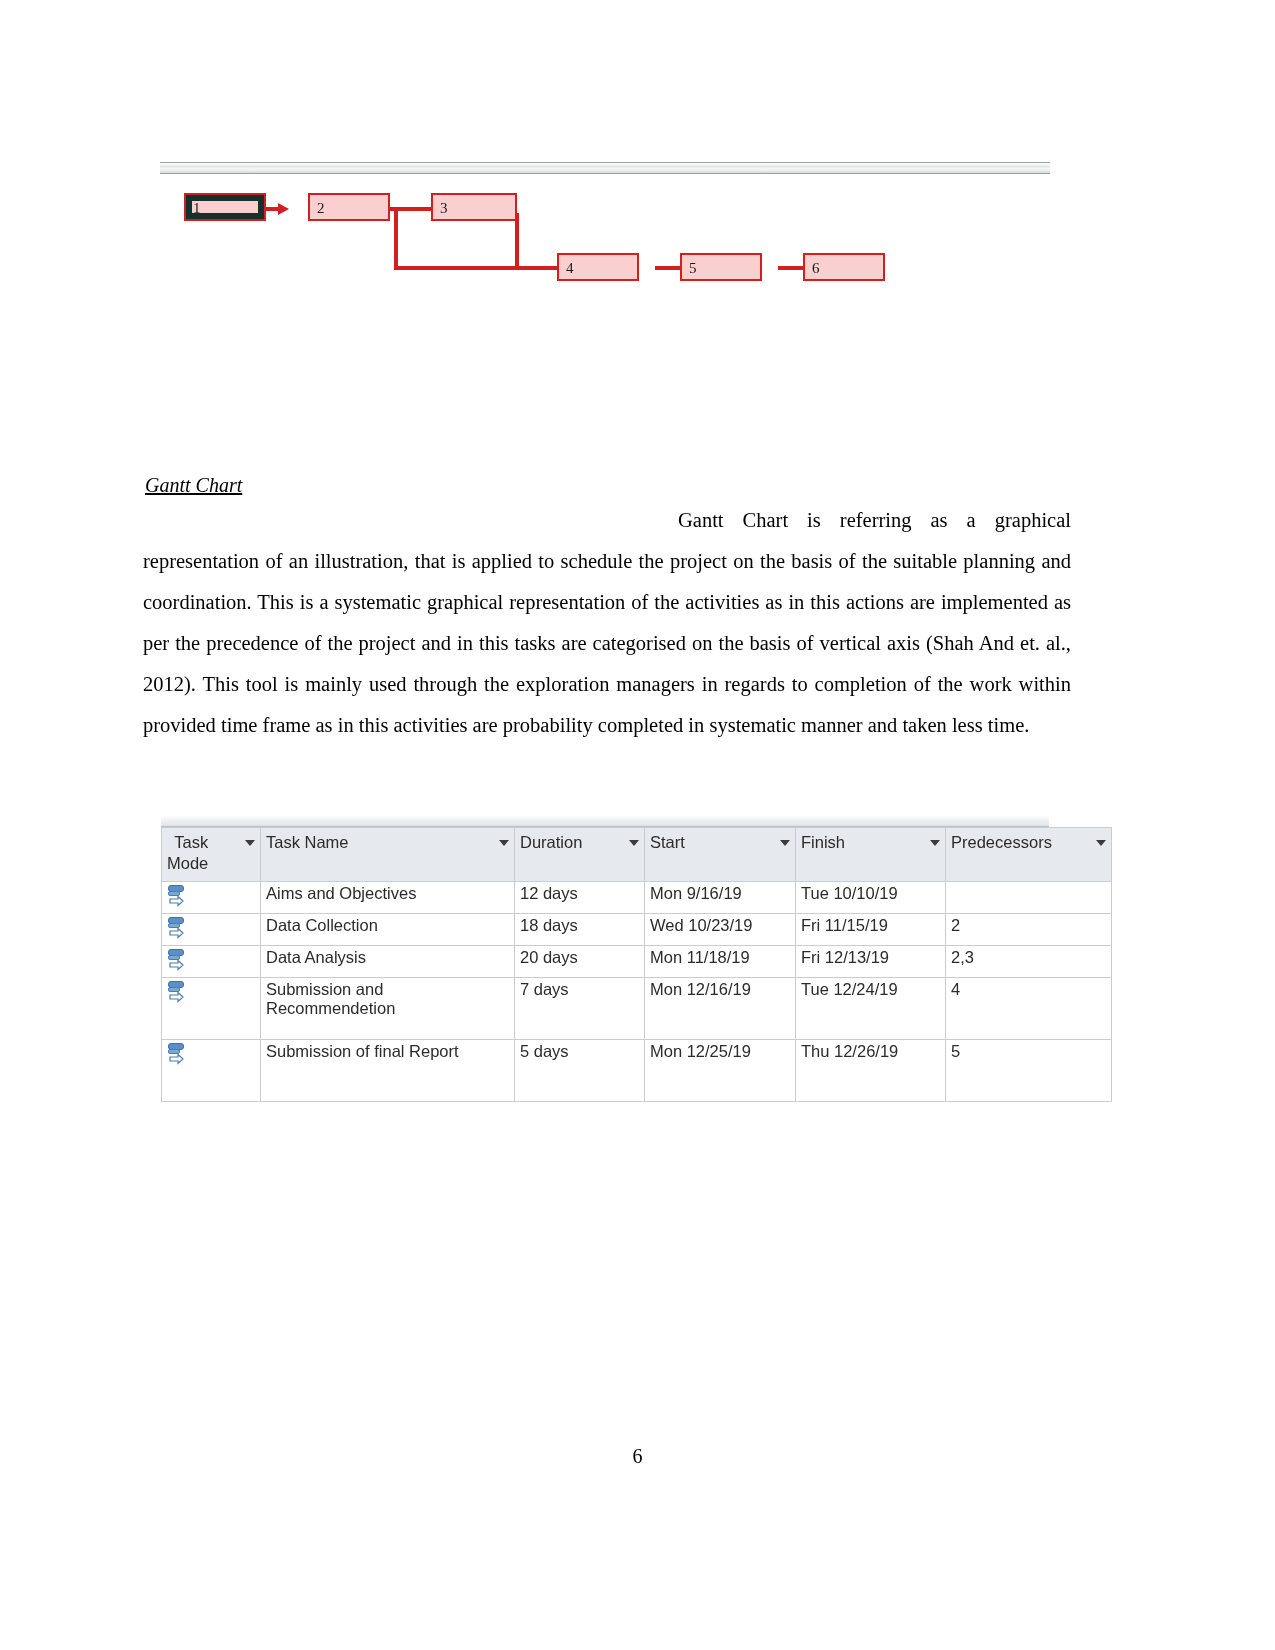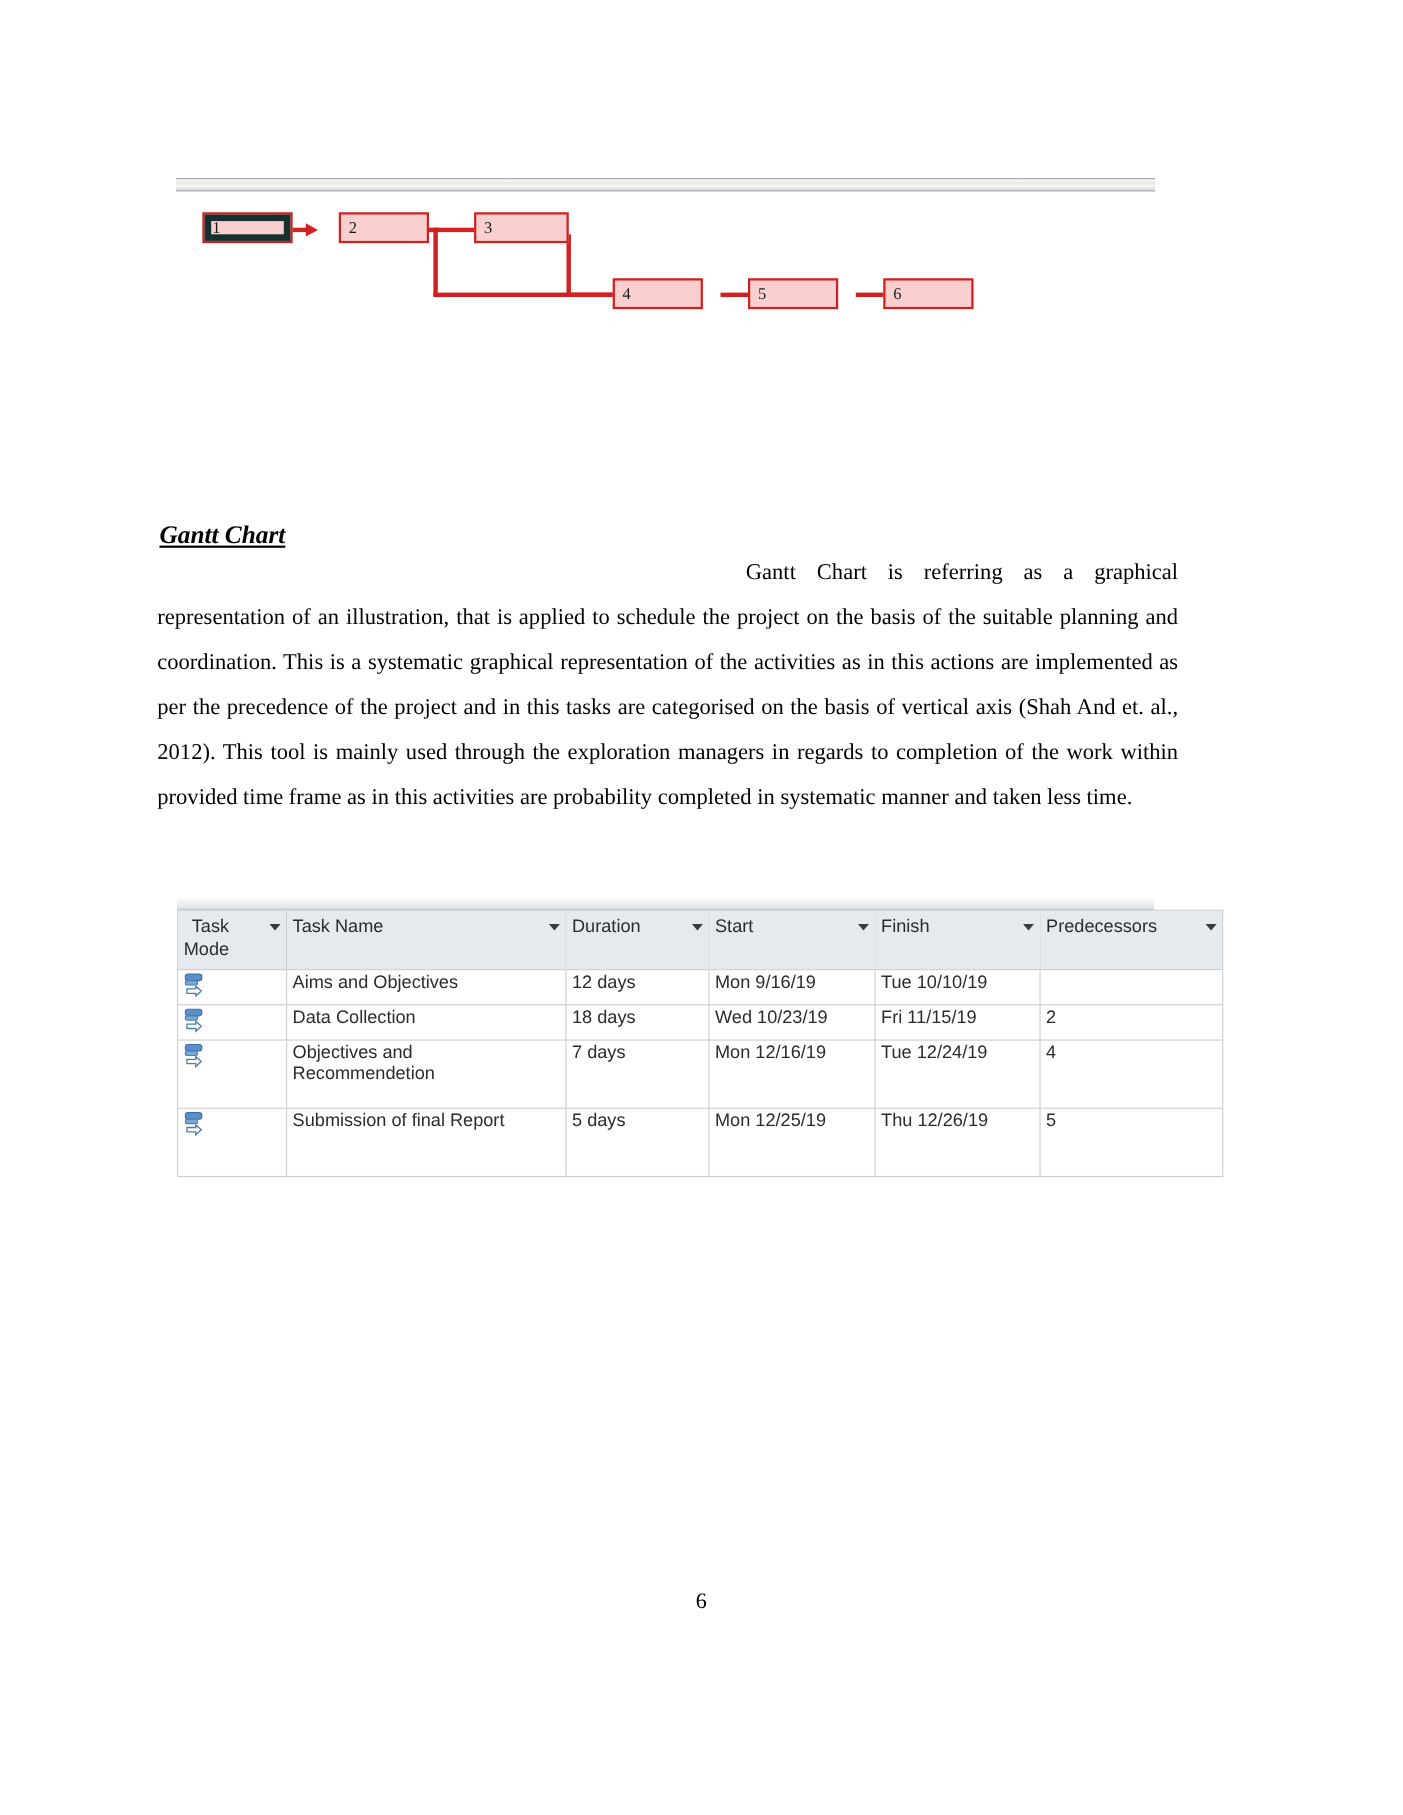--- a/index.html
+++ b/index.html
@@ -62,22 +62,22 @@
     border-top: 6px solid transparent;
     border-bottom: 6px solid transparent;
     border-left: 11px solid #d21f1f;
   }
 
   
   .heading {
     position: absolute;
     left: 145px;
     top: 474px;
-    font-size: 23px;
-    font-weight: bold;
+    font-size: 20px;
+    font-weight: normal;
     font-style: italic;
     text-decoration: underline;
     font-family: "Liberation Serif", serif;
   }
   .para {
     position: absolute;
     left: 143px;
     top: 500px;
     width: 928px;
     font-size: 20.5px;
@@ -295,32 +295,48 @@
               </svg>
           </span>
         </td>
         <td class="c-name">Data Collection</td>
         <td class="c-dur">18 days</td>
         <td class="c-start">Wed 10/23/19</td>
         <td class="c-fin">Fri 11/15/19</td>
         <td class="c-pred">2</td>
       </tr>
 
+      <tr class="row-h">
+        <td class="c-mode">
+          <span class="mode-icon">
+            <span class="bar1"></span>
+              <span class="bar2"></span>
+            <svg class="arrow" viewBox="0 0 15 12">
+                <path d="M1 3 h8 v-2.5 l5 4.5 l-5 4.5 v-2.5 h-8 z" fill="#ffffff" stroke="#4a7cb0" stroke-width="1.2"></path>
+              </svg>
+          </span>
+        </td>
+        <td class="c-name">Data Analysis</td>
+        <td class="c-dur">20 days</td>
+        <td class="c-start">Mon 11/18/19</td>
+        <td class="c-fin">Fri 12/13/19</td>
+        <td class="c-pred">2,3</td>
+      </tr>
 
       <tr class="row-h2">
         <td class="c-mode">
           <span class="mode-icon">
             <span class="bar1"></span>
               <span class="bar2"></span>
             <svg class="arrow" viewBox="0 0 15 12">
                 <path d="M1 3 h8 v-2.5 l5 4.5 l-5 4.5 v-2.5 h-8 z" fill="#ffffff" stroke="#4a7cb0" stroke-width="1.2"></path>
               </svg>
           </span>
         </td>
-        <td class="c-name">Objectives and Recommendetion</td>
+        <td class="c-name">Submission and Recommendetion</td>
         <td class="c-dur">7 days</td>
         <td class="c-start">Mon 12/16/19</td>
         <td class="c-fin">Tue 12/24/19</td>
         <td class="c-pred">4</td>
       </tr>
 
       <tr class="row-h2">
         <td class="c-mode">
           <span class="mode-icon">
             <span class="bar1"></span>

